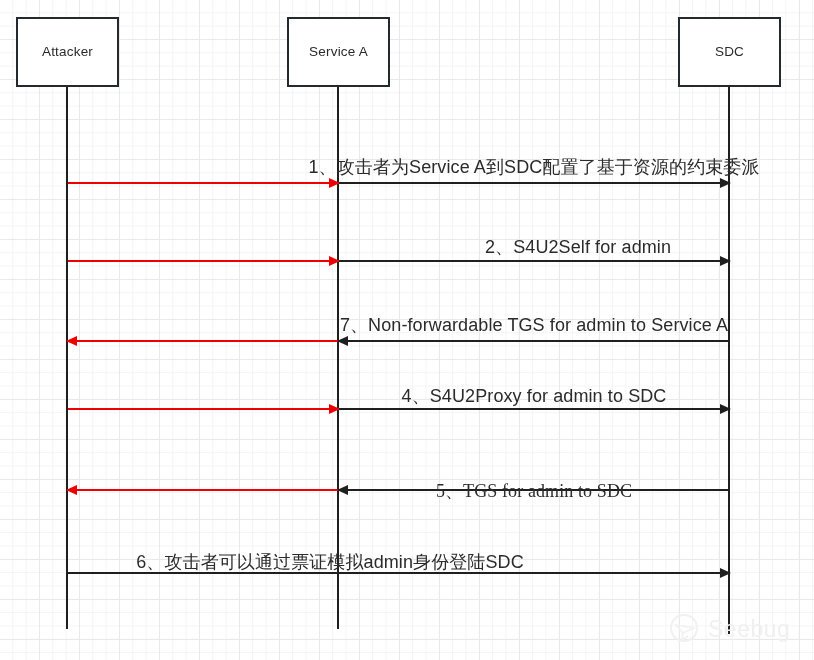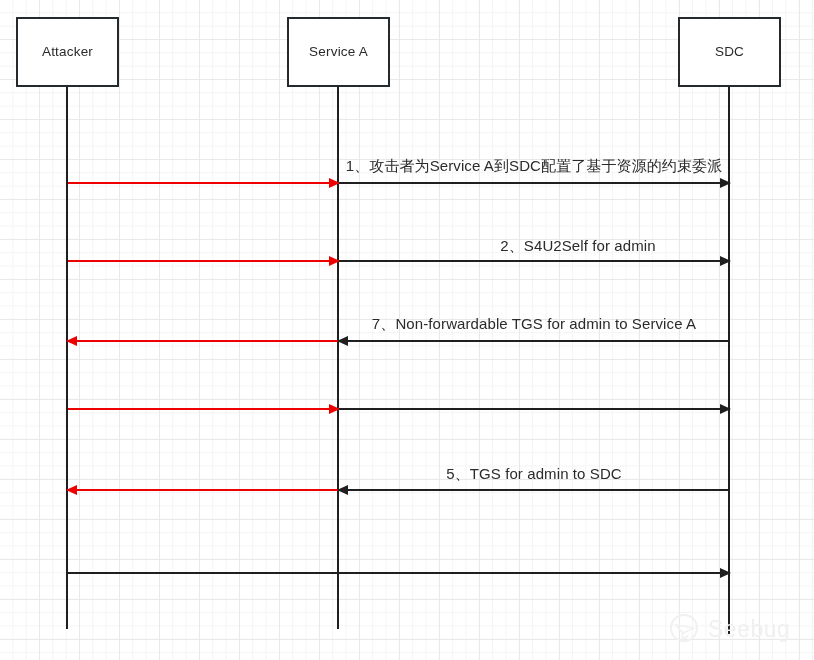--- a/index.html
+++ b/index.html
@@ -86,21 +86,21 @@
   .msg.black .shaft { background: #1f1f1f; }
   .msg.black.dir-right .head { border-left-color: #1f1f1f; }
   .msg.black.dir-left  .head { border-right-color: #1f1f1f; }
   .msg.red .shaft { background: #ee0000; }
   .msg.red.dir-right .head { border-left-color: #ee0000; }
   .msg.red.dir-left  .head { border-right-color: #ee0000; }
 
   
   .msg-label {
     position: absolute;
-    font-size: 15px;
+    font-size: 18px;
     color: #2b2b2b;
     white-space: nowrap;
     line-height: 1;
     letter-spacing: 0.1px;
     transform: translateX(-50%);
   }
 
   
   #watermark {
     position: absolute;
@@ -168,35 +168,37 @@
   <div class="msg-label" style="left:534px; top:316px;">7、Non-forwardable TGS for admin to Service A</div>
 
   <div class="msg red dir-right" style="left:68px; top:408px; width:271px;">
     <div class="shaft" style="width:271px;"></div>
     <div class="head"></div>
   </div>
   <div class="msg black dir-right" style="left:339px; top:408px; width:391px;">
     <div class="shaft" style="width:391px;"></div>
     <div class="head"></div>
   </div>
+  <div class="msg-label" style="left:534px; top:387px;">4、S4U2Proxy for admin to SDC</div>
 
   <div class="msg red dir-left" style="left:67px; top:489px; width:271px;">
     <div class="shaft" style="width:271px;"></div>
     <div class="head"></div>
   </div>
   <div class="msg black dir-left" style="left:338px; top:489px; width:391px;">
     <div class="shaft" style="width:391px;"></div>
     <div class="head"></div>
   </div>
-  <div class="msg-label" style="left:534px; top:466px;">5、TGS for admin to SDC</div>
+  <div class="msg-label" style="left:534px; top:482px;font-family:Liberation Serif, serif;">5、TGS for admin to SDC</div>
 
   <div class="msg black dir-right" style="left:68px; top:572px; width:662px;">
     <div class="shaft" style="width:662px;"></div>
     <div class="head"></div>
   </div>
+  <div class="msg-label" style="left:330px; top:553px;">6、攻击者可以通过票证模拟admin身份登陆SDC</div>
 
   <div id="watermark" style="left:668px; top:612px;">
     <span style="display:block;width:34px;height:34px;">
       <svg width="34" height="34" viewBox="0 0 34 34" aria-hidden="true">
         <circle cx="16" cy="16" r="13" fill="none" stroke="#f1f1f1" stroke-width="2"></circle>
         <path d="M8 13 L26 16 L15 21 Z" fill="none" stroke="#f1f1f1" stroke-width="1.6"></path>
         <path d="M15 21 L14 28 L20 24" fill="none" stroke="#f1f1f1" stroke-width="1.6"></path>
       </svg>
     </span>
     <span class="wm-text">Seebug</span>

